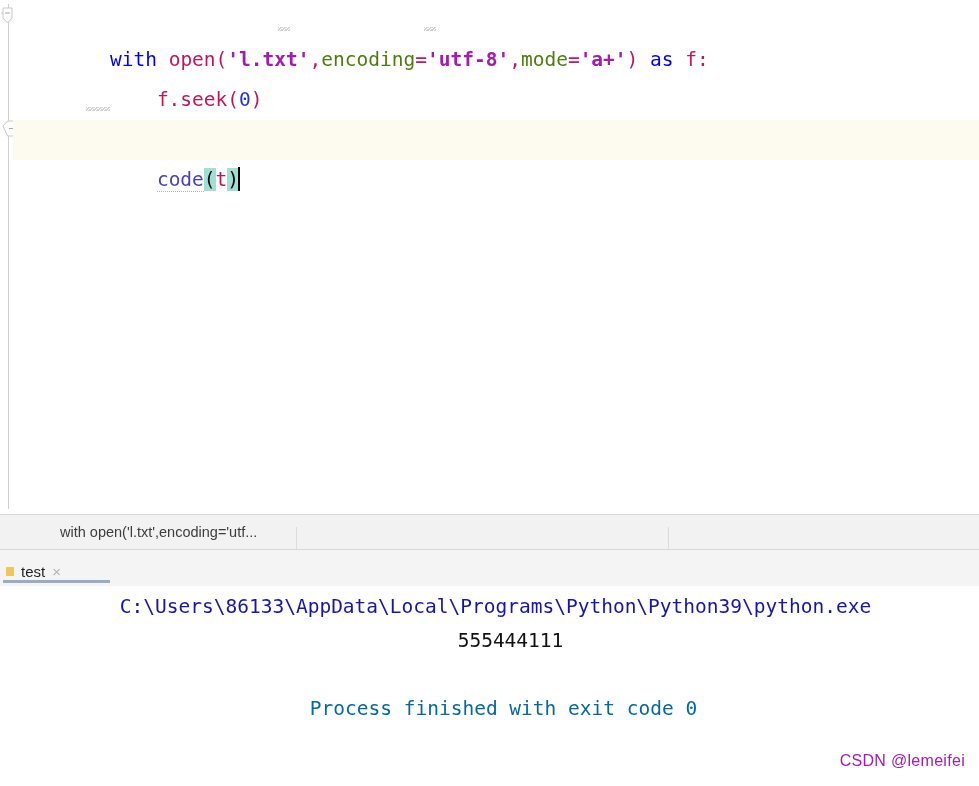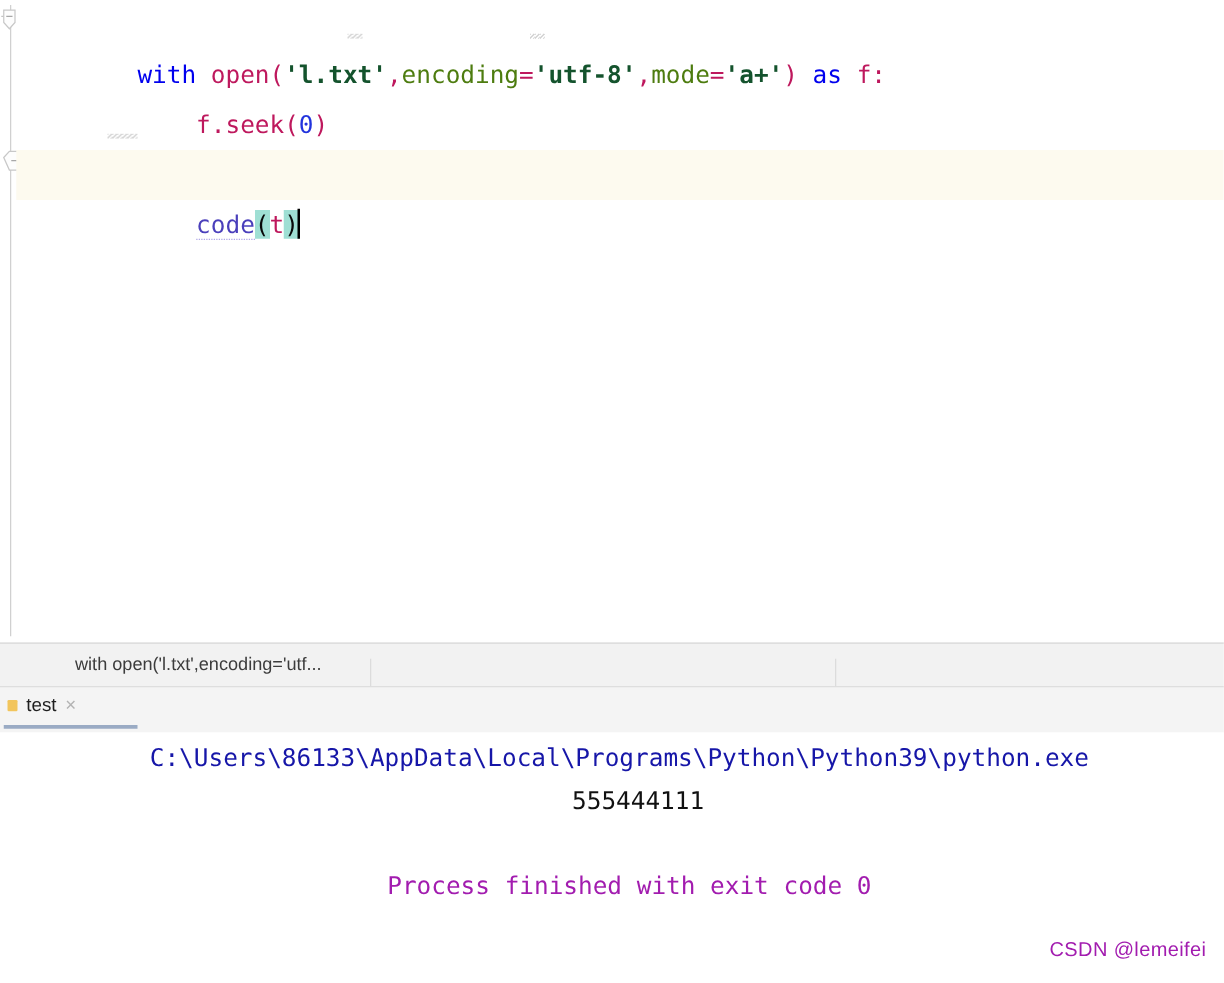--- a/index.html
+++ b/index.html
@@ -71,21 +71,21 @@
     height: 40px;
     white-space: pre;
     padding-left: 3px;
   }
   .code-line.current {
     background: #fdfaef;
   }
 
   .tok-kw      { color: #0000ee; }
   .tok-plain   { color: #be185d; }
-  .tok-str     { color: #14532d; font-weight: bold; }
+  .tok-str     { color: #a21caf; font-weight: bold; }
   .tok-named   { color: #4d7c0f; }
   .tok-num     { color: #2233dd; }
   .tok-func    { color: #4a3fbb; border-bottom: 1px dotted #b0a8e8; }
   .tok-brkt    { color: #080808; background: #9fdfd4; }
 
   .wavy {
     position: absolute;
     height: 4px;
     background-image: repeating-linear-gradient(135deg,
         #c9c9c9 0px, #c9c9c9 1px, transparent 1px, transparent 2px);
@@ -132,21 +132,21 @@
     height: 22px;
     background: #dcdcdc;
   }
 
   
   .tab-bar {
     position: relative;
     height: 36px;
     background: #f4f4f4;
     display: flex;
-    align-items: flex-start;
+    align-items: flex-end;
   }
   .tab {
     position: relative;
     display: flex;
     align-items: center;
     gap: 7px;
     height: 29px;
     padding: 0 10px 0 6px;
     font-family: "Liberation Sans", sans-serif;
     font-size: 15px;
@@ -186,21 +186,21 @@
     overflow: hidden;
     text-align: center;
   }
   .console-line {
     white-space: pre;
     padding-left: 12px;
     height: 34px;
   }
   .c-path    { color: #1616a8; }
   .c-out     { color: #111111; margin-left: 30px; }
-  .c-status  { color: #a21caf; padding-left: 28px; }
+  .c-status  { color: #0369a1; padding-left: 28px; }
   .c-blank   { height: 34px; }
 
   .watermark {
     position: absolute;
     right: 14px;
     bottom: 8px;
     font-family: "Liberation Sans", sans-serif;
     font-size: 16px;
     color: #a21caf;
     letter-spacing: .3px;

